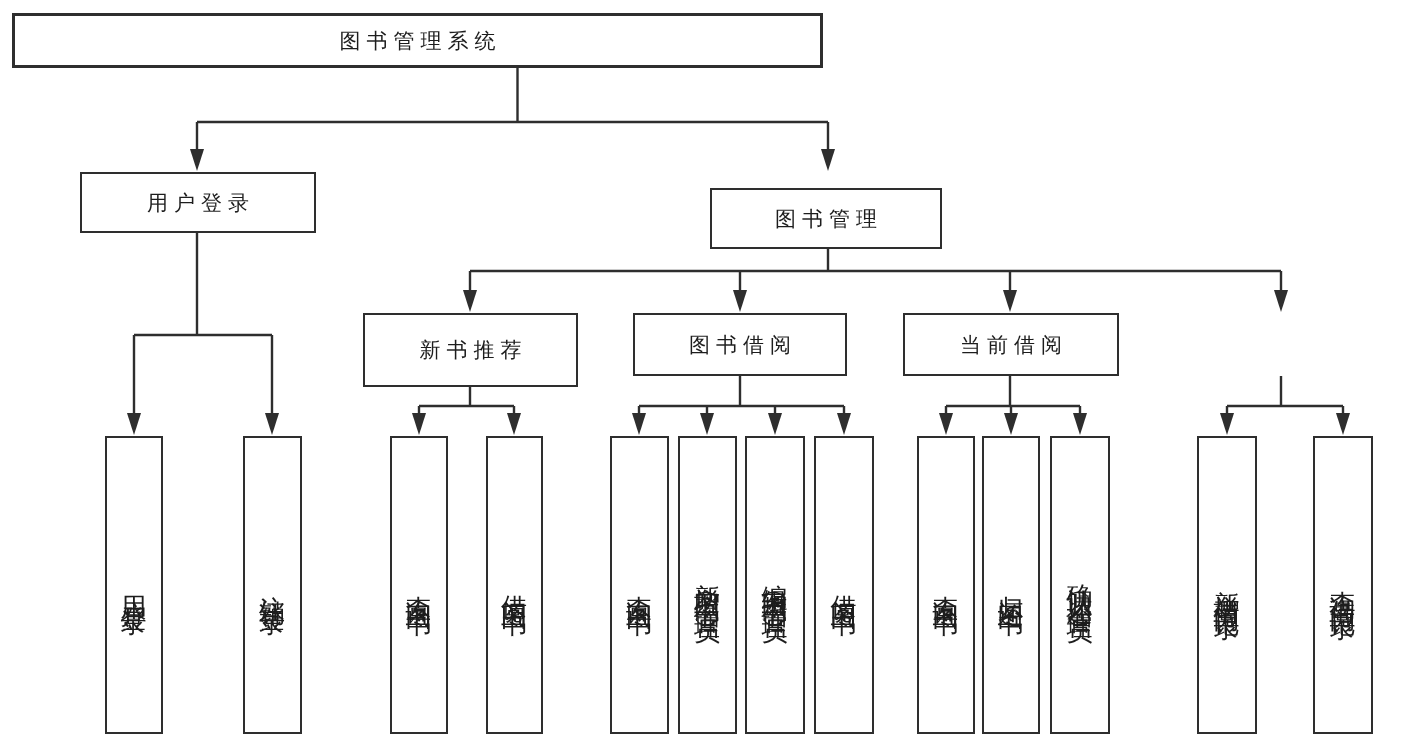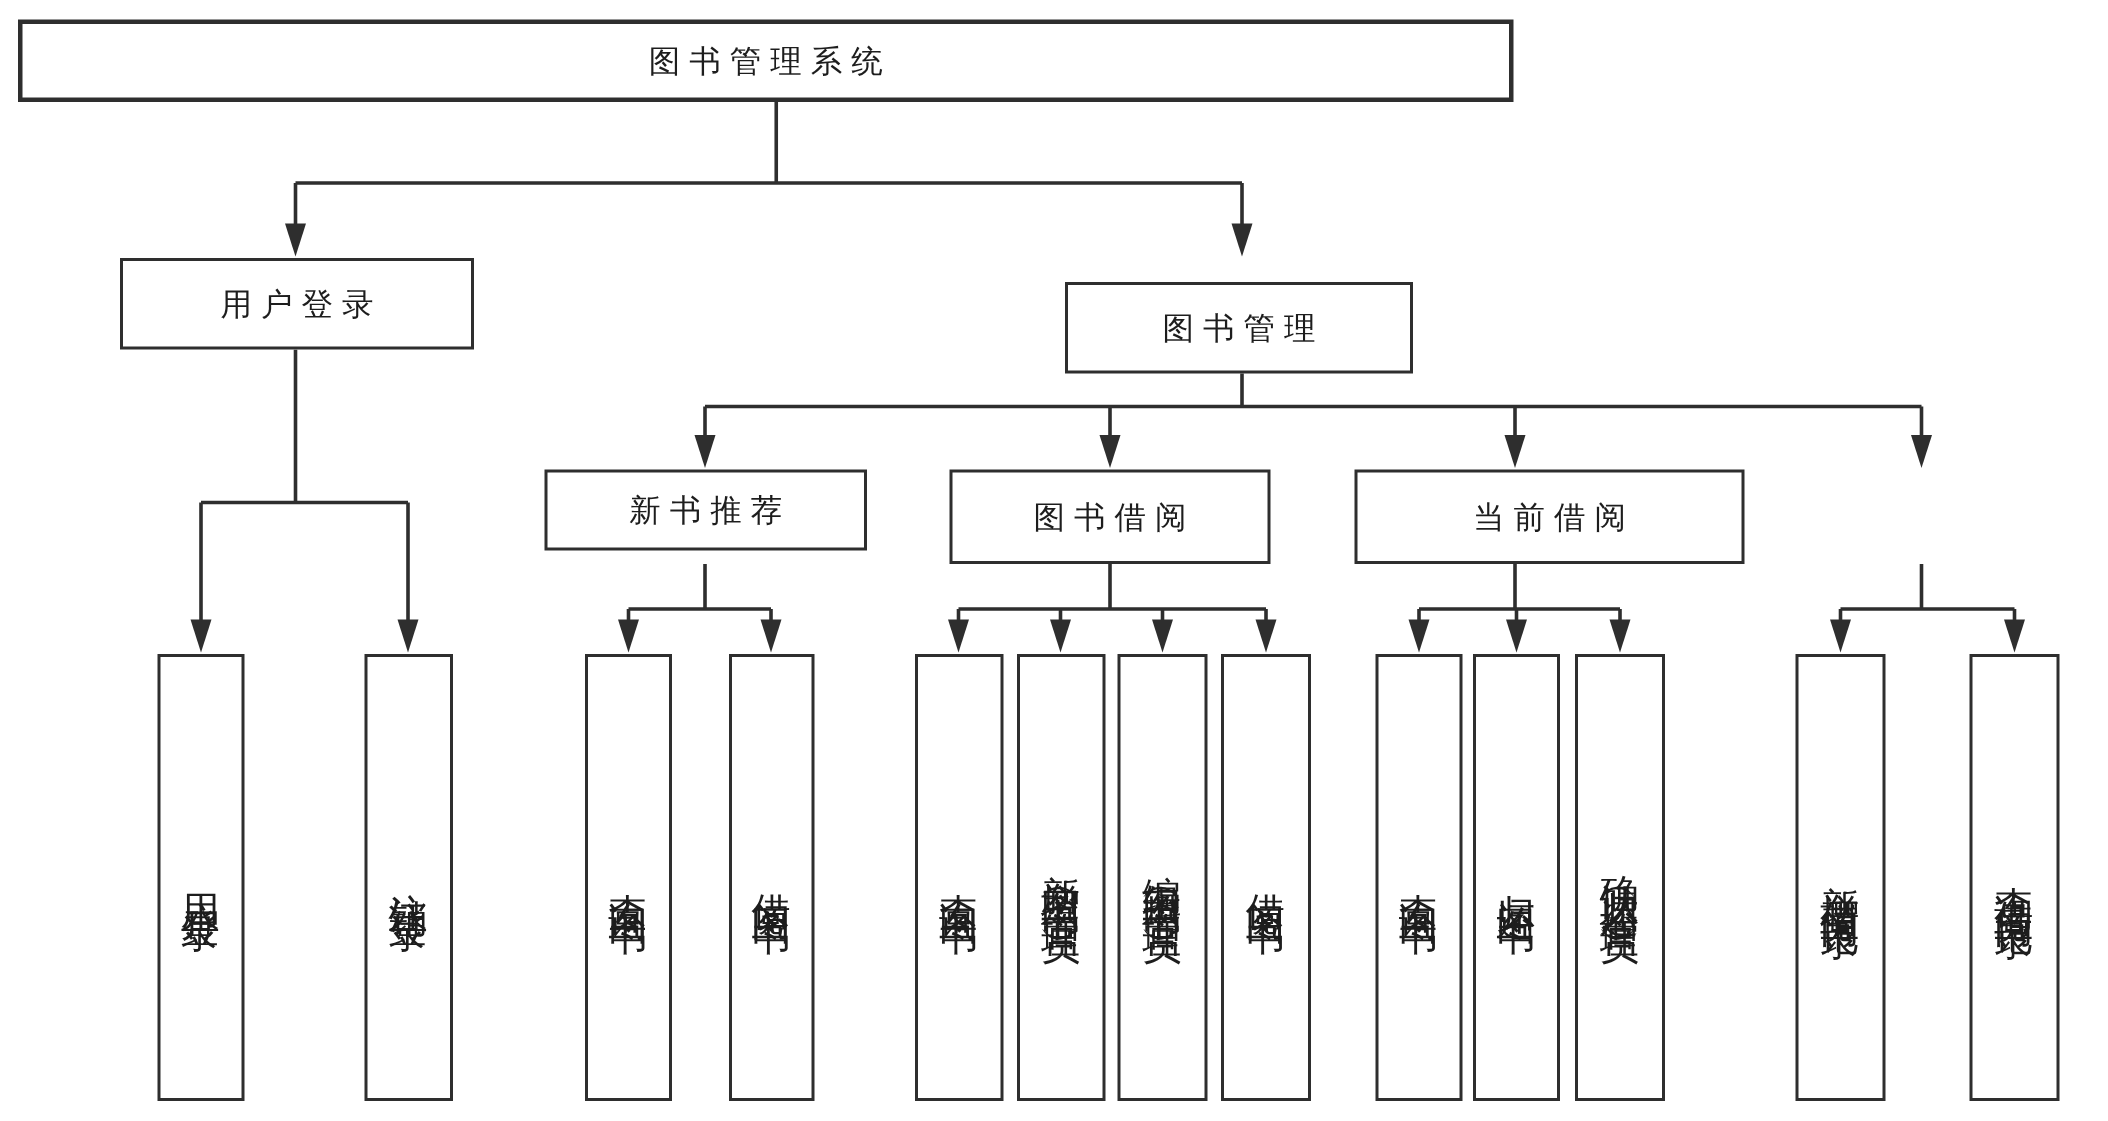--- a/index.html
+++ b/index.html
@@ -98,28 +98,28 @@
     <path d="M1010 376 V406 M946 406 H1080 M946 406 V414 M1011 406 V414 M1080 406 V414"></path>
     <polygon points="939,413 953,413 946,435"></polygon>
     <polygon points="1004,413 1018,413 1011,435"></polygon>
     <polygon points="1073,413 1087,413 1080,435"></polygon>
 
     <path d="M1281 376 V406 M1227 406 H1343 M1227 406 V414 M1343 406 V414"></path>
     <polygon points="1220,413 1234,413 1227,435"></polygon>
     <polygon points="1336,413 1350,413 1343,435"></polygon>
   </svg>
 
-  <div class="node hbox root-box" style="left:12px; top:13px; width:997px; height:55px;">图书管理系统</div>
+  <div class="node hbox root-box" style="left:12px; top:13px; width:811px; height:55px;">图书管理系统</div>
 
   <div class="node hbox" style="left:80px; top:172px; width:236px; height:61px;">用户登录</div>
   <div class="node hbox" style="left:710px; top:188px; width:232px; height:61px;">图书管理</div>
 
-  <div class="node hbox" style="left:363px; top:313px; width:215px; height:54px;">新书推荐</div>
+  <div class="node hbox" style="left:363px; top:313px; width:215px; height:74px;">新书推荐</div>
   <div class="node hbox" style="left:633px; top:313px; width:214px; height:63px;">图书借阅</div>
-  <div class="node hbox" style="left:903px; top:313px; width:260px; height:63px;">当前借阅</div>
+  <div class="node hbox" style="left:903px; top:313px; width:216px; height:63px;">当前借阅</div>
 
   <div class="node vbox" style="left:105px; top:436px; width:58px; height:298px;">用户登录</div>
   <div class="node vbox" style="left:243px; top:436px; width:59px; height:298px;">注销登录</div>
 
   <div class="node vbox" style="left:390px; top:436px; width:58px; height:298px;">查询图书</div>
   <div class="node vbox" style="left:486px; top:436px; width:57px; height:298px;">借阅图书</div>
 
   <div class="node vbox" style="left:610px; top:436px; width:59px; height:298px;">查询图书</div>
   <div class="node vbox" style="left:678px; top:436px; width:59px; height:298px;">新增图书（管理员）</div>
   <div class="node vbox" style="left:745px; top:436px; width:60px; height:298px;">编辑图书（管理员）</div>

